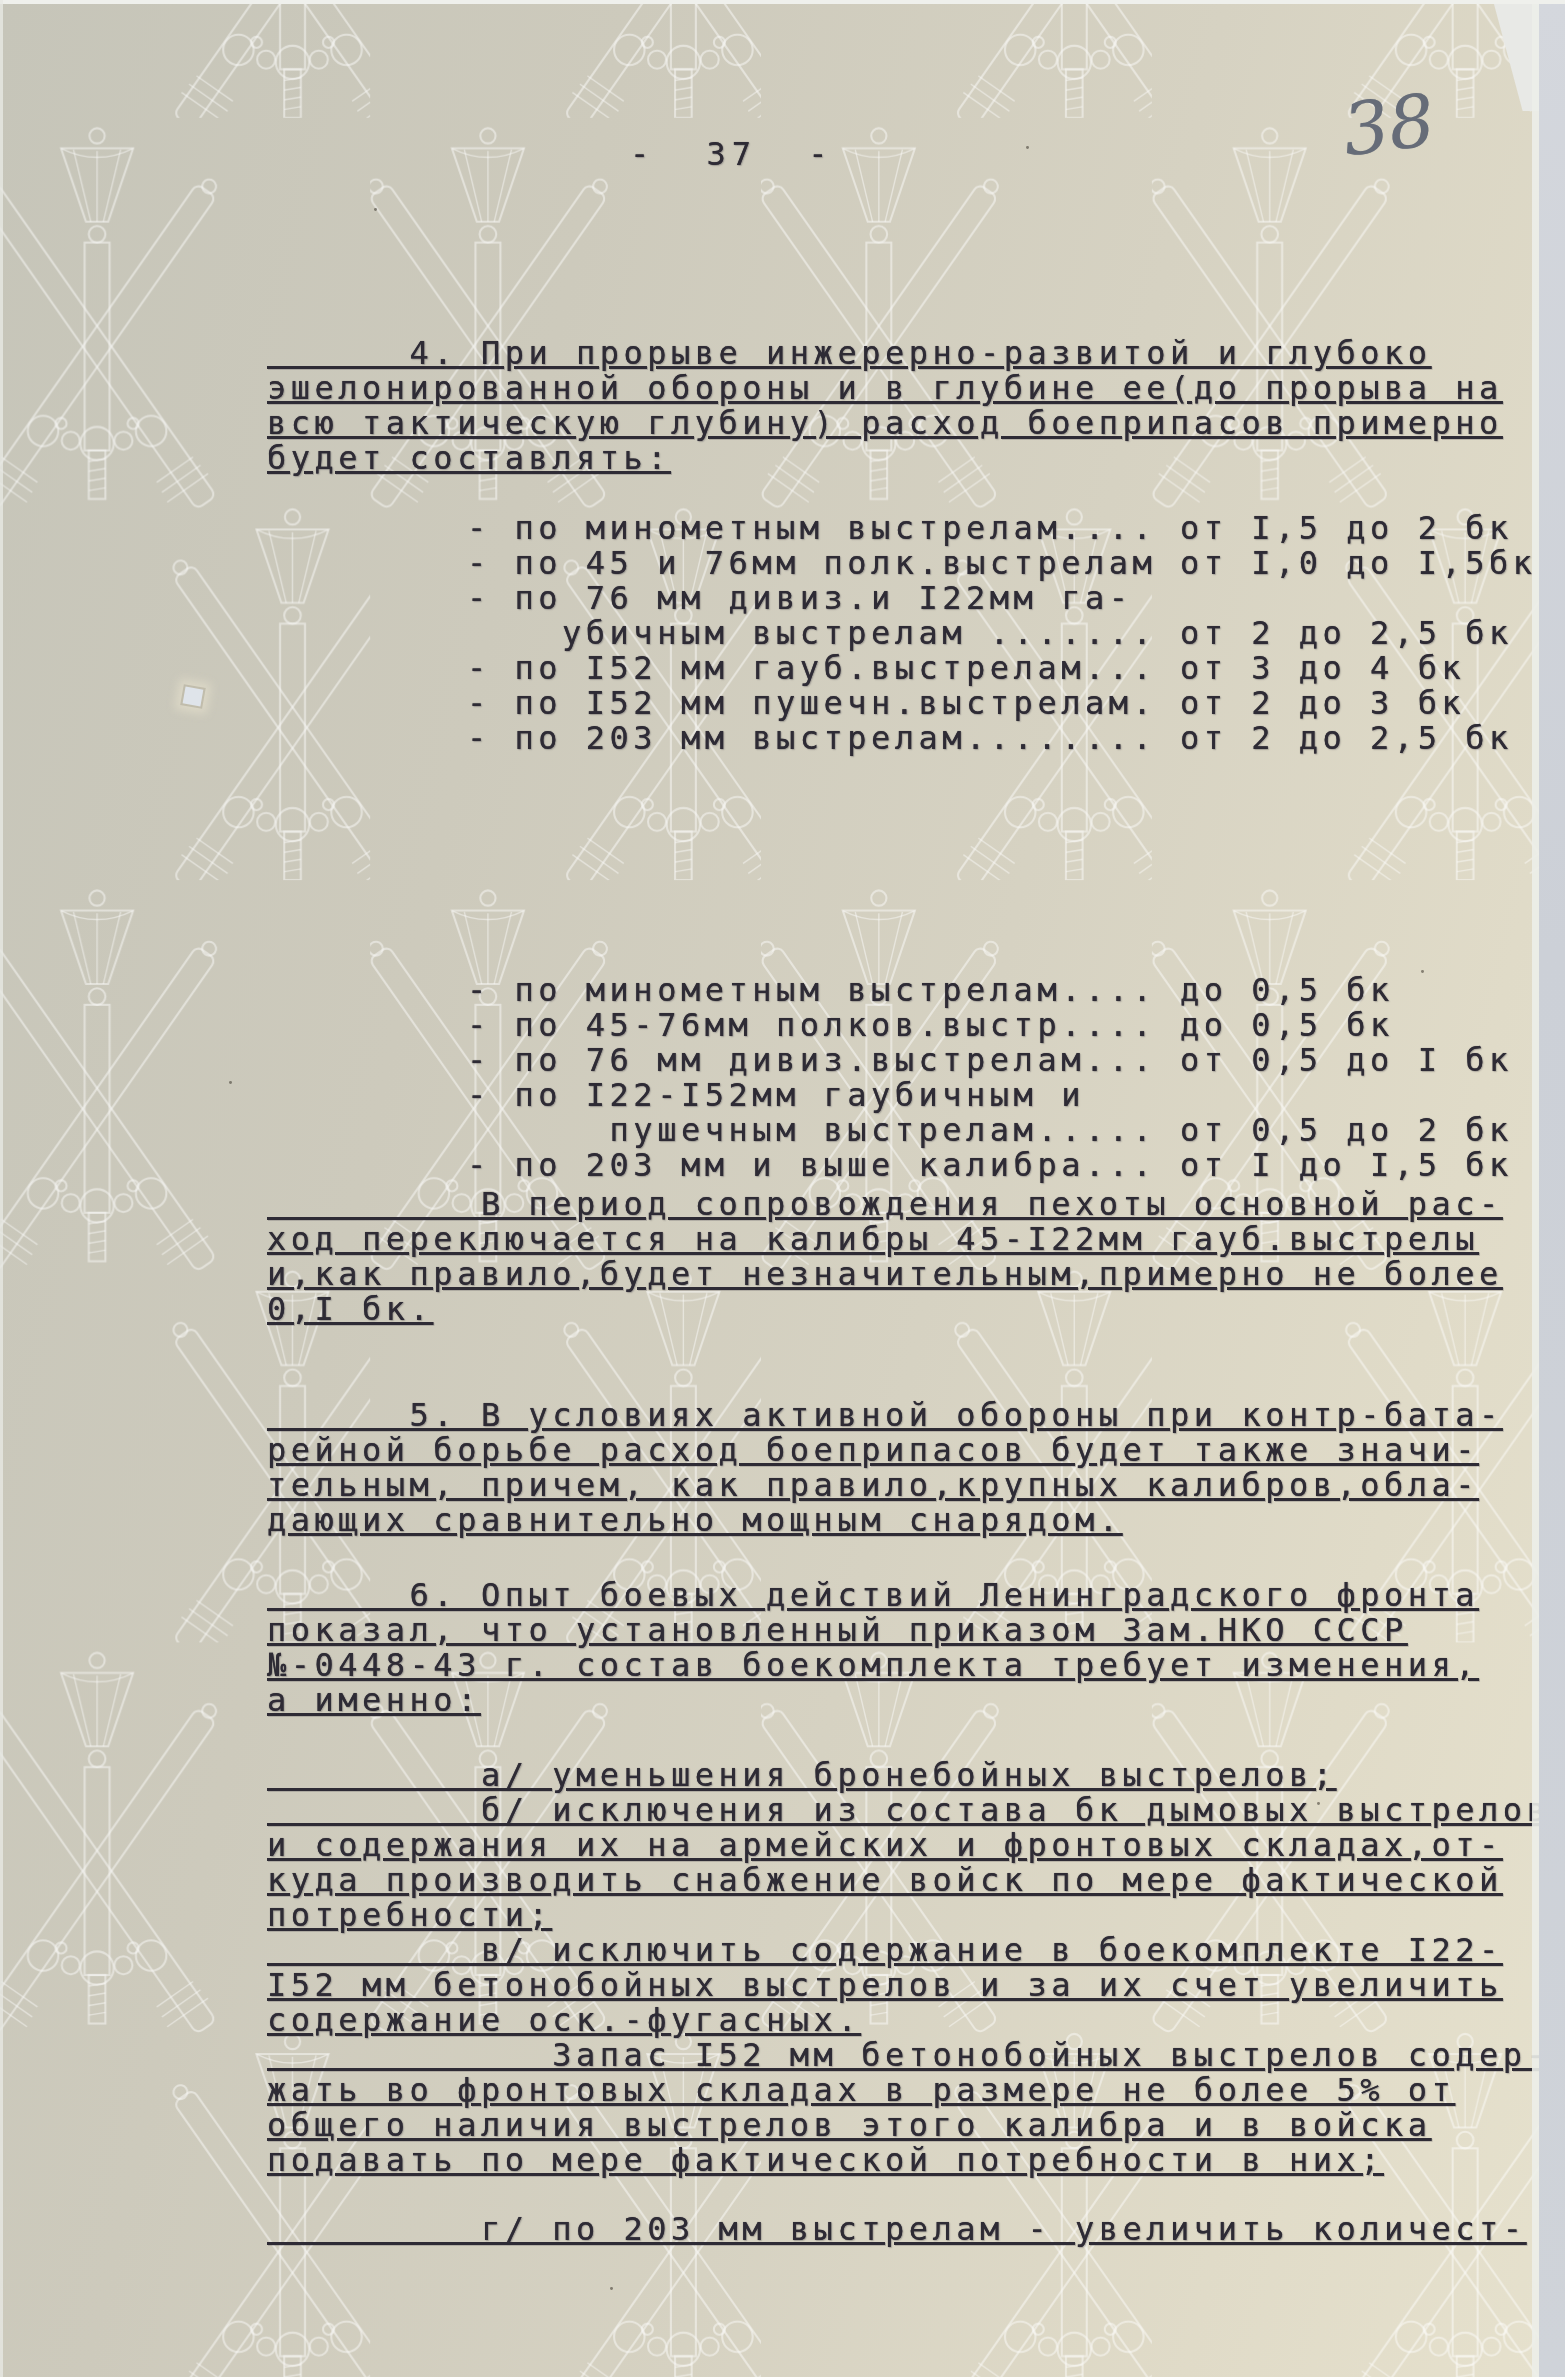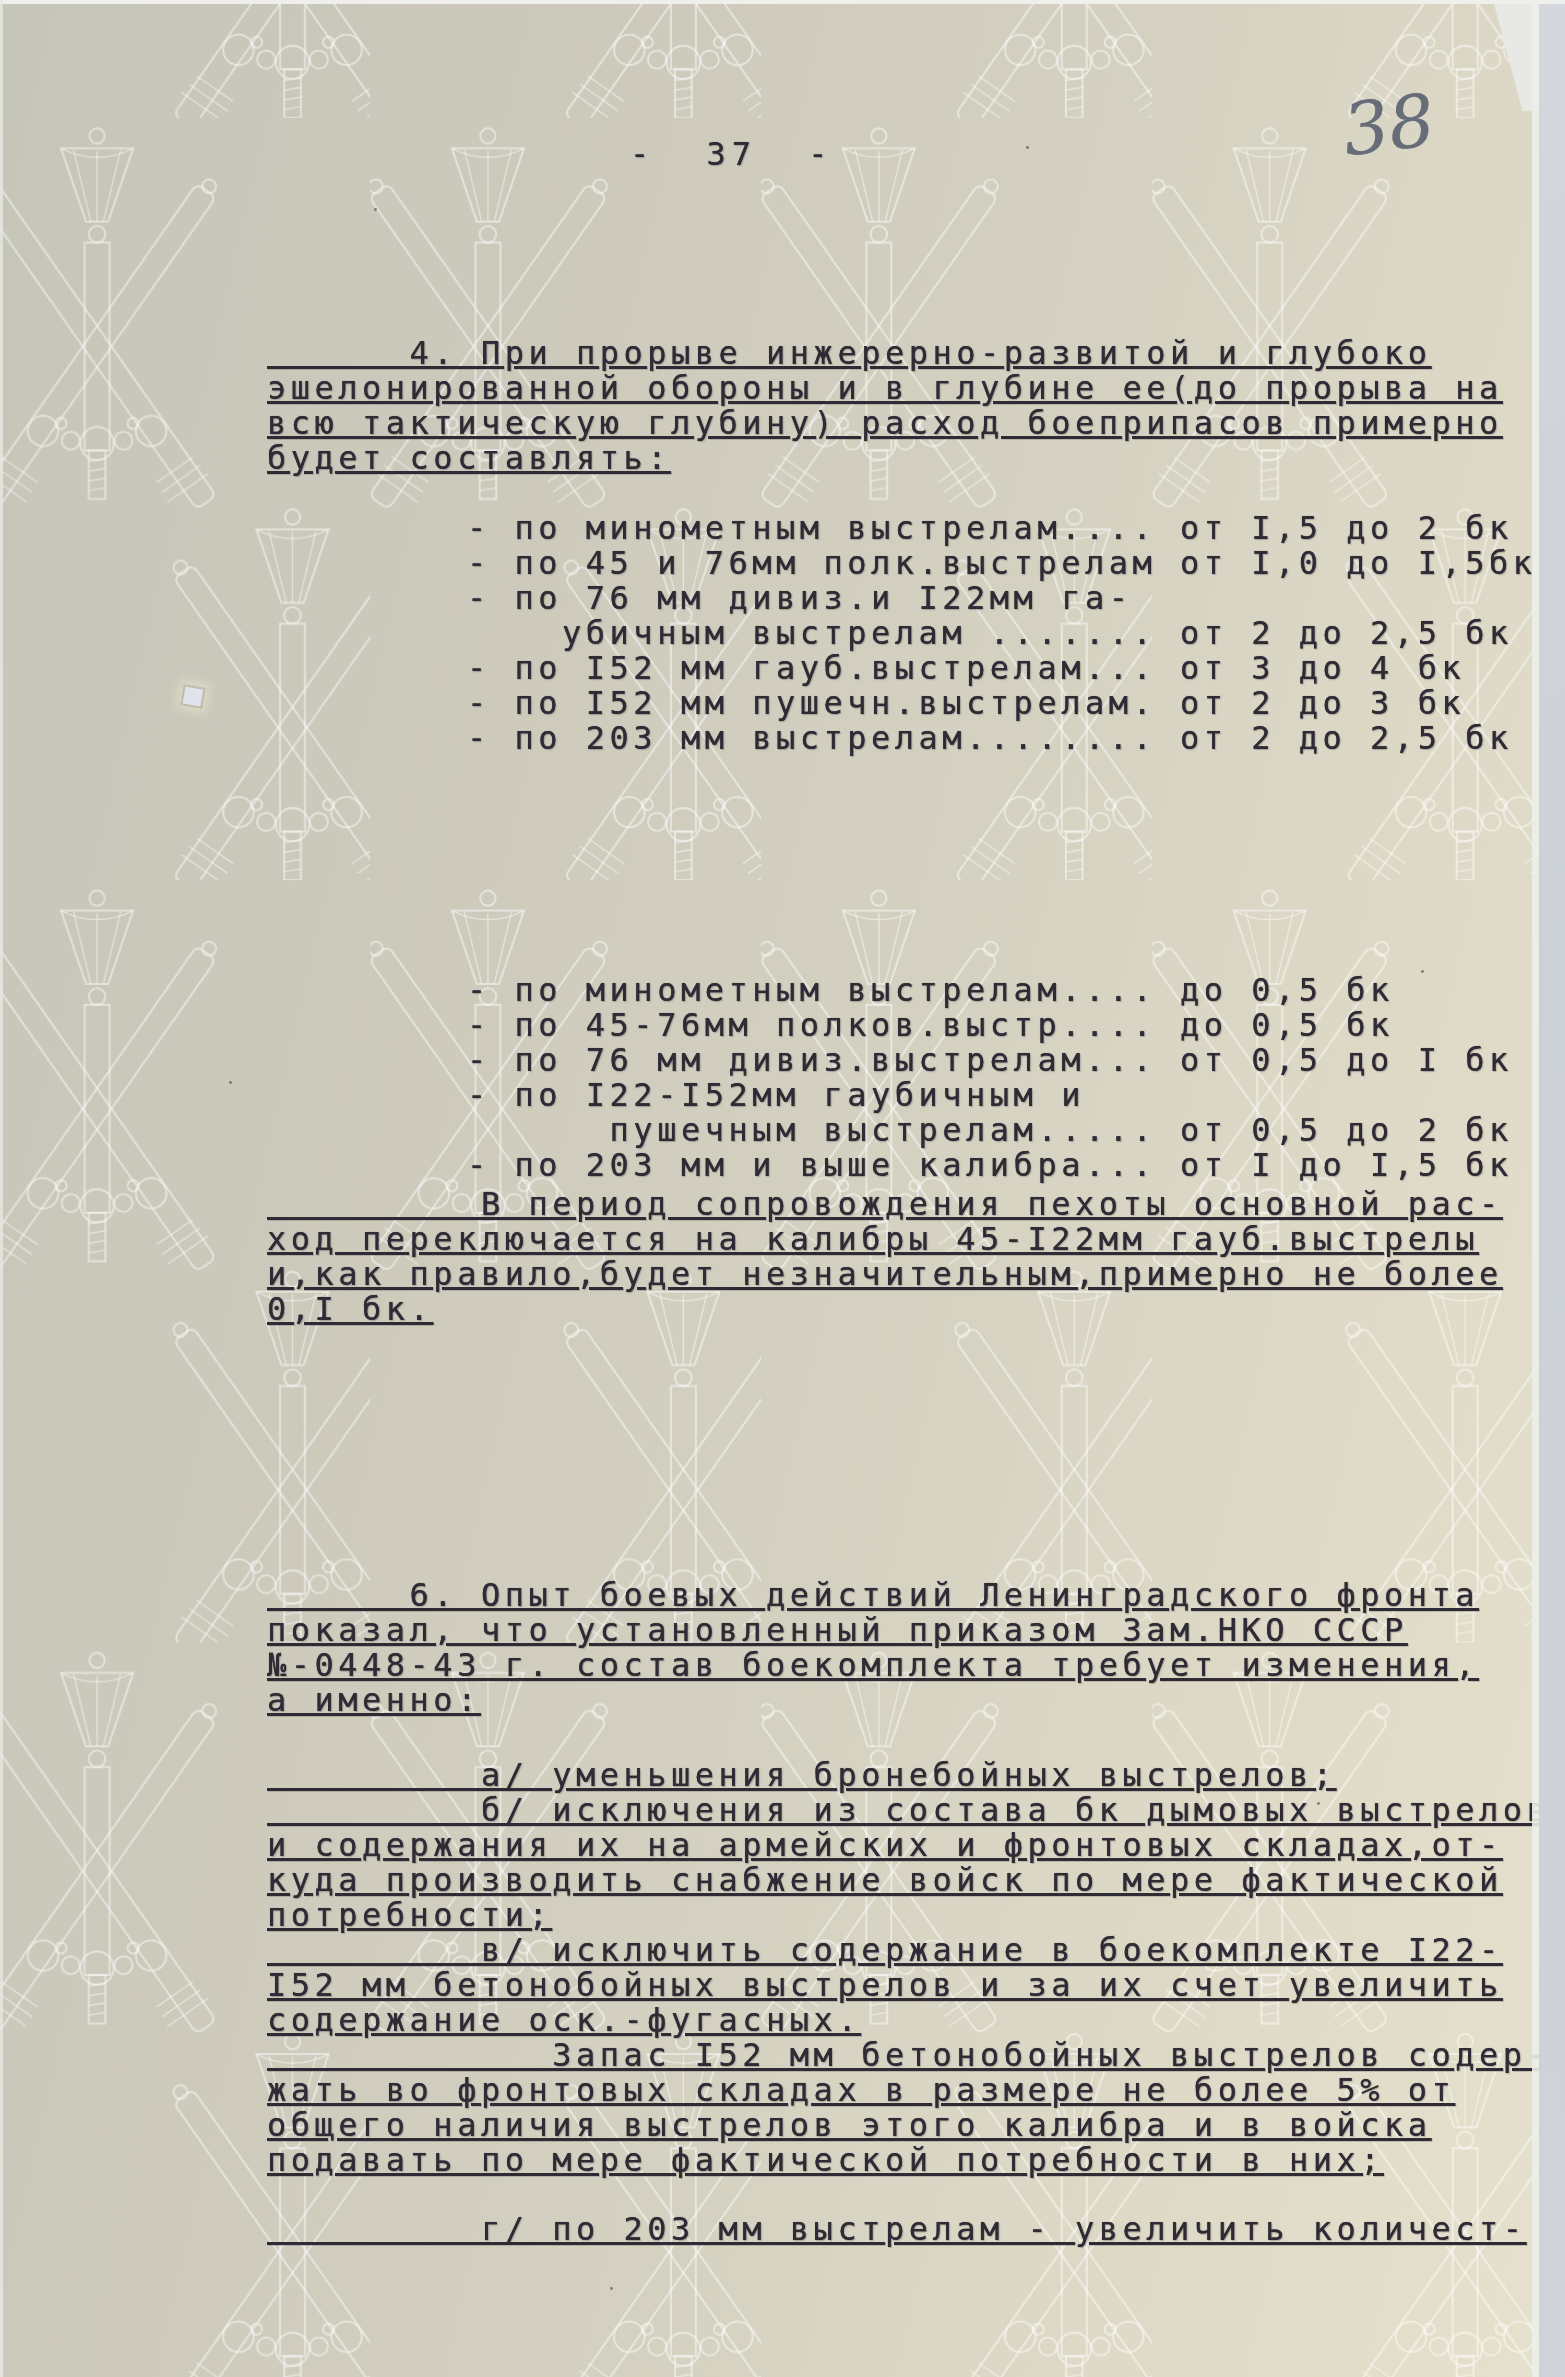--- a/index.html
+++ b/index.html
@@ -115,20 +115,24 @@
 - по 76 мм дивиз.выстрелам... от 0,5 до I бк
 - по I22-I52мм гаубичным и
       пушечным выстрелам..... от 0,5 до 2 бк
 - по 203 мм и выше калибра... от I до I,5 бк</pre>
 
   <pre class="tw body-left" style="top:1187px">         В период сопровождения пехоты основной рас-
 ход переключается на калибры 45-I22мм гауб.выстрелы
 и,как правило,будет незначительным,примерно не более
 0,I бк.</pre>
 
+  <pre class="tw body-left" style="top:1398px">      5. В условиях активной обороны при контр-бата-
+рейной борьбе расход боеприпасов будет также значи-
+тельным, причем, как правило,крупных калибров,обла-
+дающих сравнительно мощным снарядом.</pre>
 
   <pre class="tw body-left" style="top:1578px">      6. Опыт боевых действий Ленинградского фронта
 показал, что установленный приказом Зам.НКО СССР
 №-0448-43 г. состав боекомплекта требует изменения,
 а именно:</pre>
 
   <pre class="tw body-left" style="top:1758px">         а/ уменьшения бронебойных выстрелов;
          б/ исключения из состава бк дымовых выстрелов
 и содержания их на армейских и фронтовых складах,от-
 куда производить снабжение войск по мере фактической

